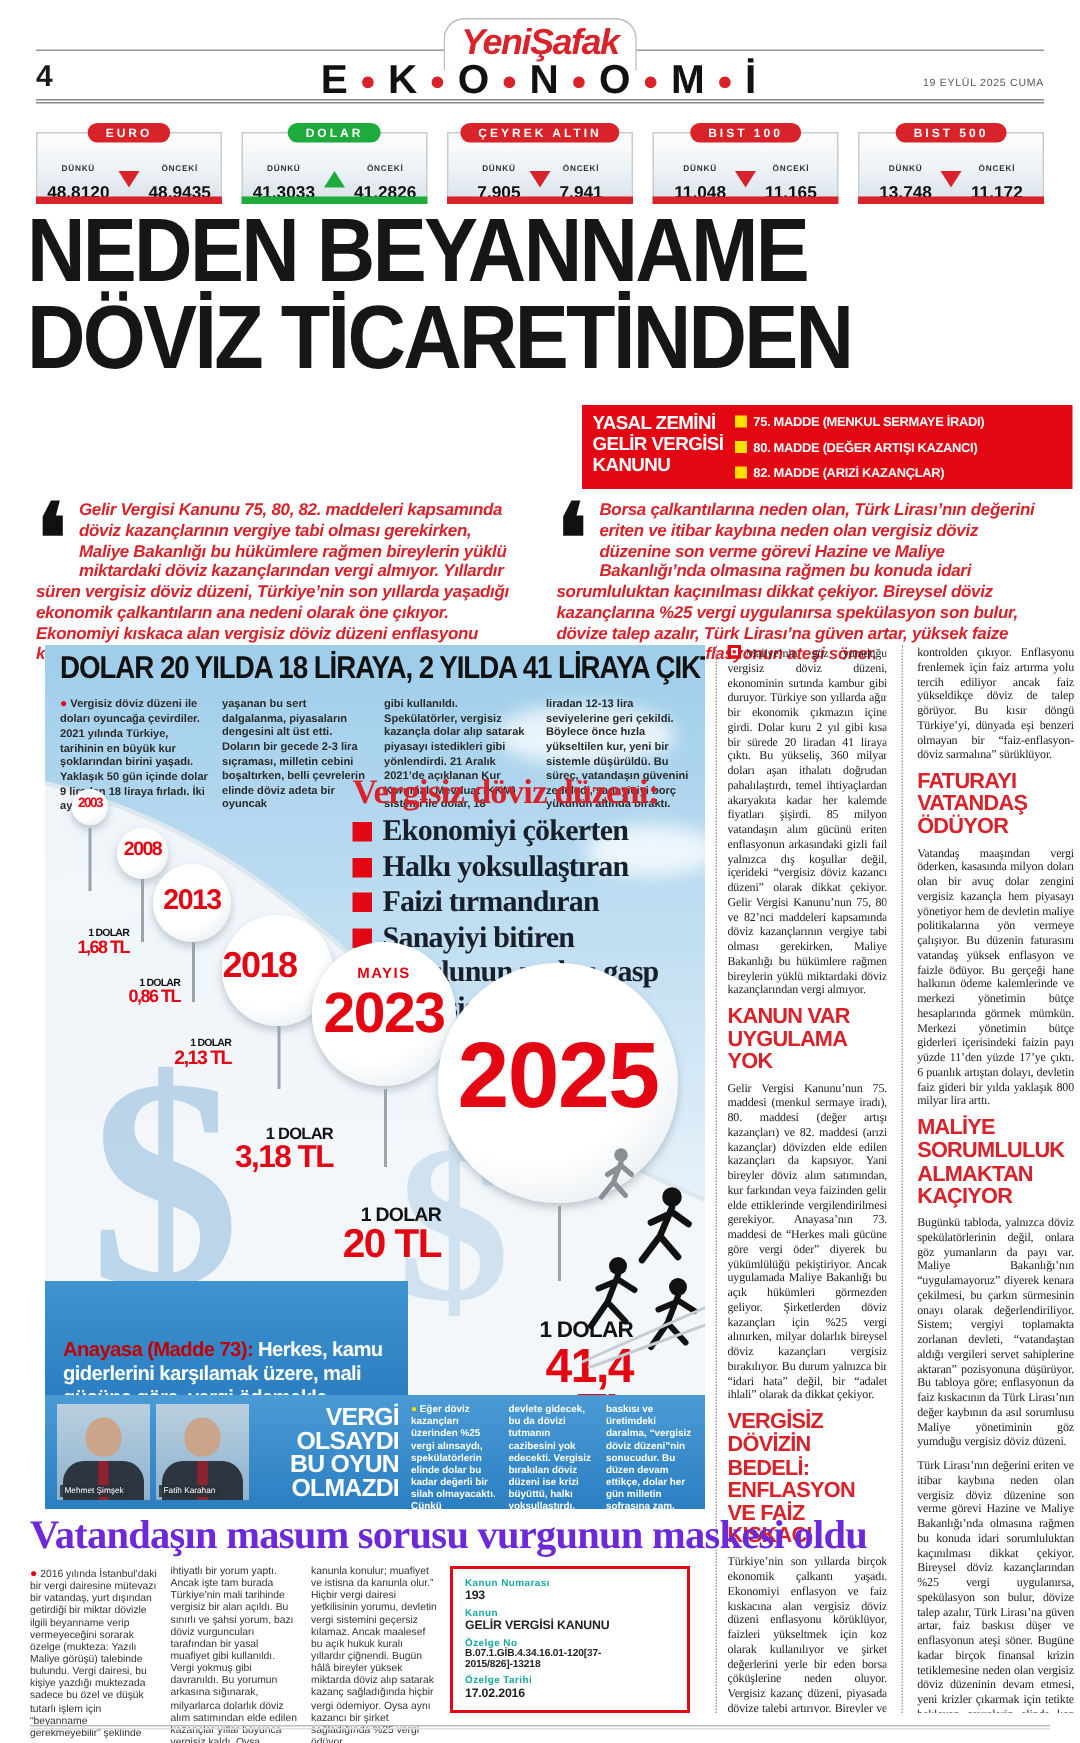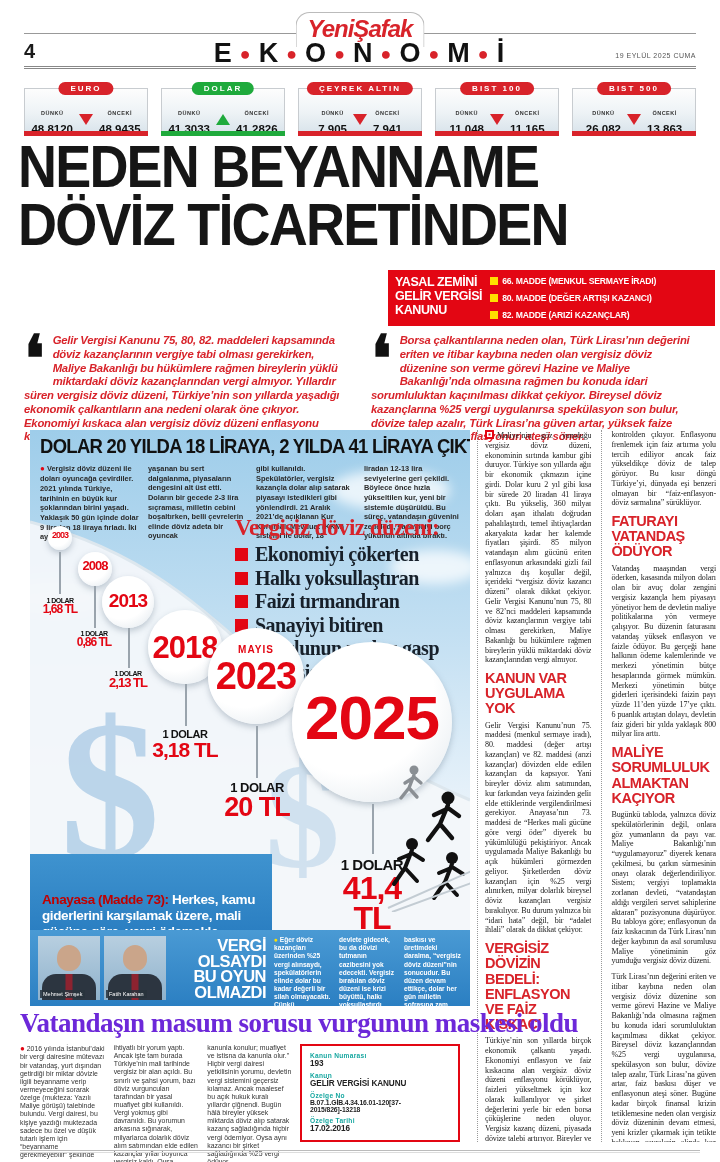--- a/index.html
+++ b/index.html
@@ -93,21 +93,21 @@
   .v-list-title { color:#d8232a; font-size:23px; font-weight:bold; letter-spacing:-.5px; margin-bottom:2px; }
   .v-item { display:flex; align-items:center; gap:7px; font-size:20px; font-weight:bold; color:#17202a; line-height:1.18; letter-spacing:-.5px; }
   .sq-red { width:13px; height:13px; background:#e30613; flex:0 0 auto; }
   .v-item.wrap2 { align-items:flex-start; }
   .v-item.wrap2 .sq-red { margin-top:4px; }
 
   .ball { position:absolute; border-radius:50%; background:radial-gradient(circle at 38% 32%,#ffffff 55%,#e9eef2 85%,#d7dde2 100%); box-shadow:0 3px 6px rgba(90,110,130,.35); }
   .tl-year { position:absolute; color:#e30613; font-weight:900; letter-spacing:-1px; text-align:center; }
   .tl-pre { display:block; font-size:10px; letter-spacing:1px; }
   .tl-line { position:absolute; width:1.5px; background:#9aa4ad; }
-  .tl-val { position:absolute; text-align:center; }
+  .tl-val { position:absolute; text-align:right;margin-top:22px; }
   .tl-val .d { font-weight:900; color:#111; letter-spacing:-.5px; }
   .tl-val .v { font-weight:900; color:#e30613; letter-spacing:-1px; line-height:.95; }
 
   .runners { position:absolute; right:-6px; bottom:18px; }
   .anayasa {
     position:absolute; left:0; bottom:0; width:242px; height:76px;
     background:linear-gradient(180deg,#3f93cf,#2b7fc2); padding:10px 12px;
   }
   .anayasa .lead { color:#e30613; font-weight:900; }
   .anayasa p { color:#fff; font-weight:900; font-size:13.5px; line-height:1.2; letter-spacing:-.4px;margin-top:28px; }
@@ -209,43 +209,43 @@
       <div class="ticker-vals">
         <span class="tv"><span class="lbl">DÜNKÜ</span><br><span class="num">11.048</span></span>
         <span class="tri down"></span>
         <span class="tv"><span class="lbl">ÖNCEKİ</span><br><span class="num">11.165</span></span>
       </div>
       <div class="ticker-bar bar-red"></div>
     </div>
     <div class="ticker">
       <span class="ticker-pill pill-red">BIST 500</span>
       <div class="ticker-vals">
-        <span class="tv"><span class="lbl">DÜNKÜ</span><br><span class="num">26.082</span></span>
+        <span class="tv"><span class="lbl">DÜNKÜ</span><br><span class="num">13.748</span></span>
         <span class="tri down"></span>
-        <span class="tv"><span class="lbl">ÖNCEKİ</span><br><span class="num">13.863</span></span>
+        <span class="tv"><span class="lbl">ÖNCEKİ</span><br><span class="num">11.172</span></span>
       </div>
       <div class="ticker-bar bar-red"></div>
     </div>
   </div>
 
   <div class="headline">
     <div><span class="hl-line">NEDEN BEYANNAME</span></div>
     <div><span class="hl-line">DÖVİZ TİCARETİNDEN</span></div>
   </div>
 
   <div class="legal-box">
     <div class="legal-label">
       <div>YASAL ZEMİNİ</div>
       <div>GELİR VERGİSİ</div>
       <div>KANUNU</div>
     </div>
     <div class="legal-items">
       <div class="legal-item">
           <span class="sq-yellow"></span>
-          <span>66. MADDE (MENKUL SERMAYE İRADI)</span>
+          <span>75. MADDE (MENKUL SERMAYE İRADI)</span>
         </div>
       <div class="legal-item">
           <span class="sq-yellow"></span>
           <span>80. MADDE (DEĞER ARTIŞI KAZANCI)</span>
         </div>
       <div class="legal-item">
           <span class="sq-yellow"></span>
           <span>82. MADDE (ARIZİ KAZANÇLAR)</span>
         </div>
     </div>
@@ -326,21 +326,21 @@
 
     <div class="ball" style="left:72px; top:146px; width:52px; height:52px;"></div>
     <div class="tl-year" style="left:68px; top:160px; width:60px; font-size:19px;">2013</div>
     <div class="tl-line" style="left:98px; top:198px; height:40px;"></div>
     <div class="tl-val" style="left:72px; top:240px; width:52px;">
       <div class="d" style="font-size:7px;">1 DOLAR</div>
       <div class="v" style="font-size:13px;">2,13 TL</div>
     </div>
 
     <div class="ball" style="left:118px; top:180px; width:74px; height:74px;"></div>
-    <div class="tl-year" style="left:116px; top:200px; width:78px; font-size:31px;">2018</div>
+    <div class="tl-year" style="left:104px; top:200px; width:78px; font-size:24px;">2018</div>
     <div class="tl-line" style="left:155px; top:254px; height:42px;"></div>
     <div class="tl-val" style="left:118px; top:298px; width:74px;">
       <div class="d" style="font-size:11px;">1 DOLAR</div>
       <div class="v" style="font-size:21px;">3,18 TL</div>
     </div>
 
     <div class="ball" style="left:178px; top:198px; width:96px; height:96px;"></div>
     <div class="tl-year" style="left:178px; top:214px; width:96px; font-size:38px;">
       <span class="tl-pre">MAYIS</span><span>2023</span>
     </div>

